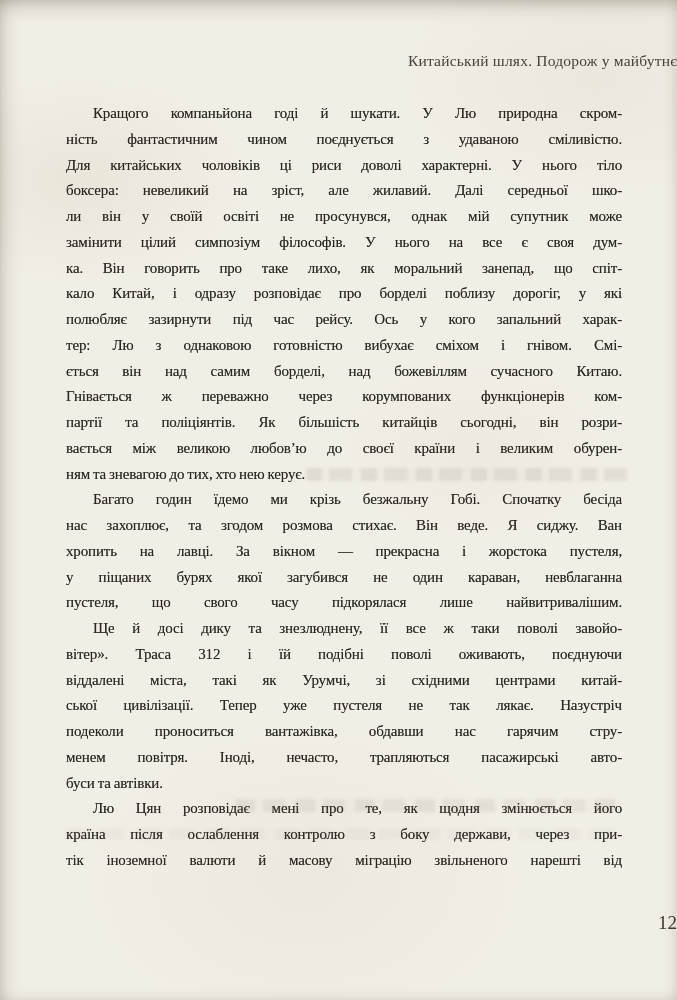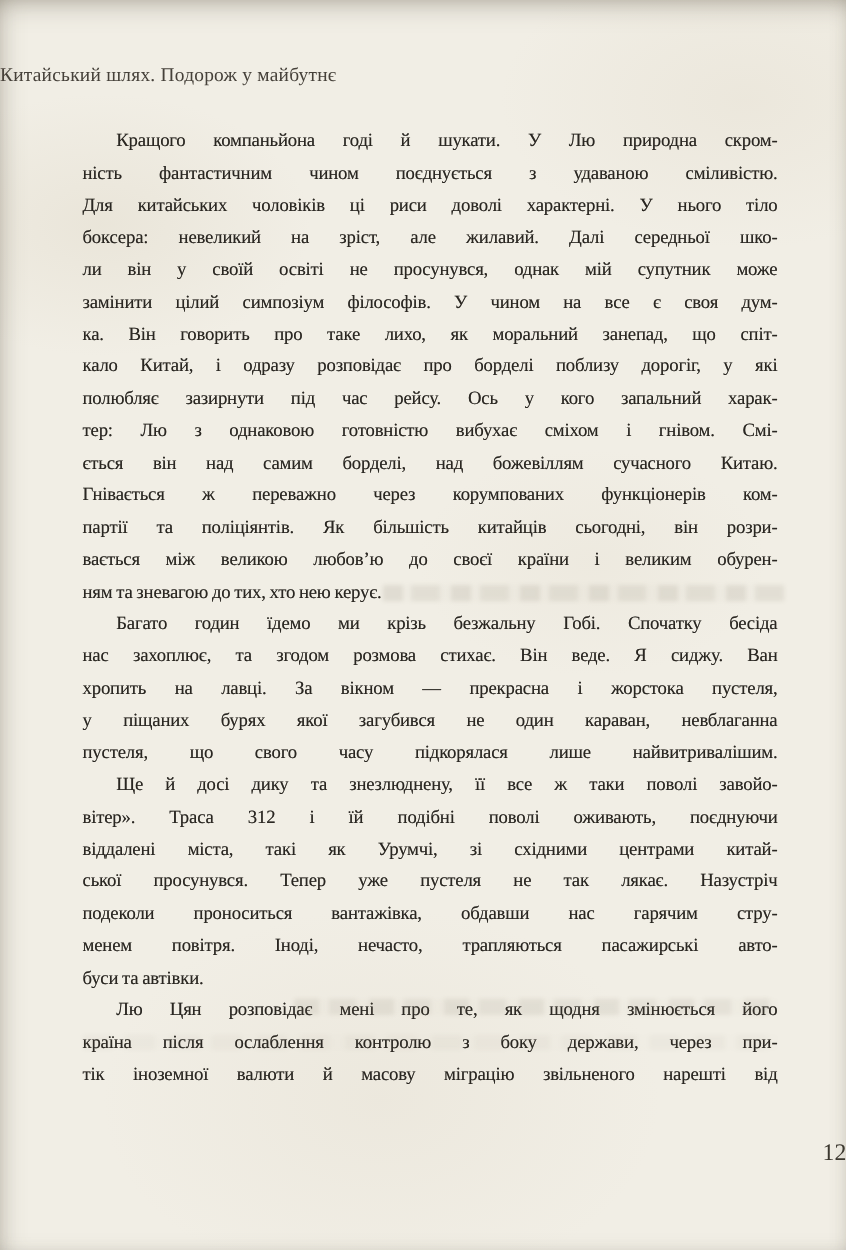--- a/index.html
+++ b/index.html
@@ -14,21 +14,21 @@
       radial-gradient(ellipse 280px 170px at 88% 8%,  rgba(214,204,184,0.20), transparent 70%),
       radial-gradient(ellipse 320px 220px at 45% 88%, rgba(211,201,181,0.16), transparent 70%),
       radial-gradient(ellipse 200px 130px at 70% 45%, rgba(216,207,188,0.14), transparent 70%);
     overflow: hidden;
     font-family: "Liberation Serif", "DejaVu Serif", serif;
     color: #2a2722;
   }
   .running-header {
     position: absolute;
     top: 52px; left: 0; width: 100%;
-    text-align: left;
+    text-align: right;
     font-size: 15.5px;
     letter-spacing: 0.2px;
     color: #46413a;
   }
   .body-text {
     position: absolute;
     top: 101px; left: 66px;
     width: 556px;
     font-size: 15px;
     line-height: 25.75px;
@@ -91,21 +91,21 @@
 <div class="page">
   <div class="running-header">Китайський шлях. Подорож у майбутнє</div>
 
   <div class="body-text" id="body-text">
       <div class="para">
         <div class="line">Кращого компаньйона годі й шукати. У Лю природна скром-</div>
         <div class="line">ність фантастичним чином поєднується з удаваною сміливістю.</div>
         <div class="line">Для китайських чоловіків ці риси доволі характерні. У нього тіло</div>
         <div class="line">боксера: невеликий на зріст, але жилавий. Далі середньої шко-</div>
         <div class="line">ли він у своїй освіті не просунувся, однак мій супутник може</div>
-        <div class="line">замінити цілий симпозіум філософів. У чином на все є своя дум-</div>
+        <div class="line">замінити цілий симпозіум філософів. У нього на все є своя дум-</div>
         <div class="line">ка. Він говорить про таке лихо, як моральний занепад, що спіт-</div>
         <div class="line">кало Китай, і одразу розповідає про борделі поблизу дорогіг, у які</div>
         <div class="line">полюбляє зазирнути під час рейсу. Ось у кого запальний харак-</div>
         <div class="line">тер: Лю з однаковою готовністю вибухає сміхом і гнівом. Смі-</div>
         <div class="line">ється він над самим борделі, над божевіллям сучасного Китаю.</div>
         <div class="line">Гнівається ж переважно через корумпованих функціонерів ком-</div>
         <div class="line">партії та поліціянтів. Як більшість китайців сьогодні, він розри-</div>
         <div class="line">вається між великою любов’ю до своєї країни і великим обурен-</div>
         <div class="line last">ням та зневагою до тих, хто нею керує.</div>
       </div>
@@ -113,21 +113,21 @@
         <div class="line">Багато годин їдемо ми крізь безжальну Гобі. Спочатку бесіда</div>
         <div class="line">нас захоплює, та згодом розмова стихає. Він веде. Я сиджу. Ван</div>
         <div class="line">хропить на лавці. За вікном — прекрасна і жорстока пустеля,</div>
         <div class="line">у піщаних бурях якої загубився не один караван, невблаганна</div>
         <div class="line">пустеля, що свого часу підкорялася лише найвитривалішим.</div>
       </div>
       <div class="para">
         <div class="line">Ще й досі дику та знезлюднену, її все ж таки поволі завойо-</div>
         <div class="line">вітер». Траса 312 і їй подібні поволі оживають, поєднуючи</div>
         <div class="line">віддалені міста, такі як Урумчі, зі східними центрами китай-</div>
-        <div class="line">ської просунувся. Тепер уже пустеля не так лякає. Назустріч</div>
+        <div class="line">ської цивілізації. Тепер уже пустеля не так лякає. Назустріч</div>
         <div class="line">подеколи проноситься вантажівка, обдавши нас гарячим стру-</div>
         <div class="line">менем повітря. Іноді, нечасто, трапляються пасажирські авто-</div>
         <div class="line last">буси та автівки.</div>
       </div>
       <div class="para">
         <div class="line">Лю Цян розповідає мені про те, як щодня змінюється його</div>
         <div class="line">країна після ослаблення контролю з боку держави, через при-</div>
         <div class="line">тік іноземної валюти й масову міграцію звільненого нарешті від</div>
       </div>
     </div>

